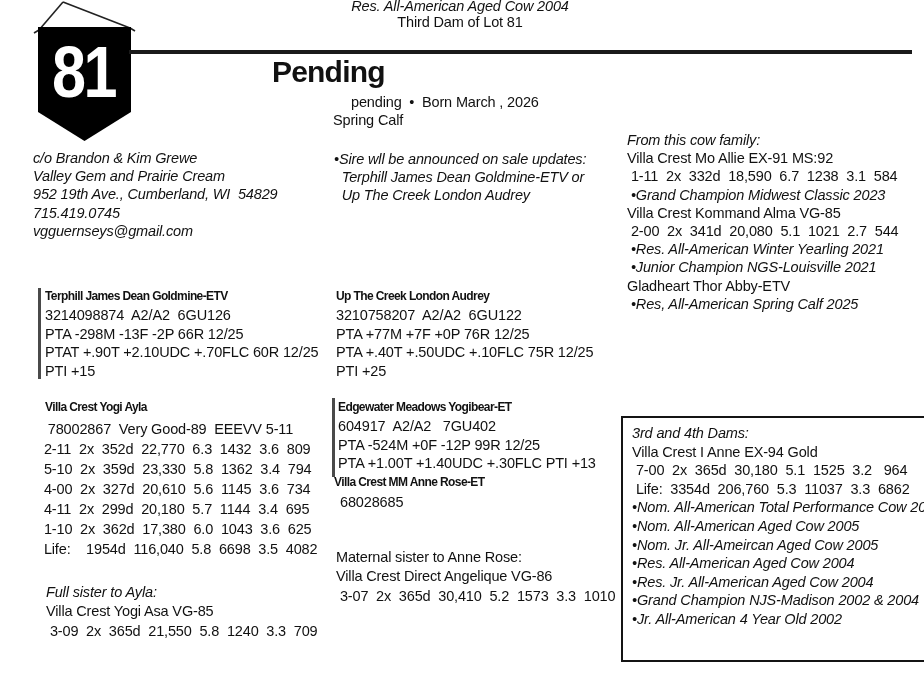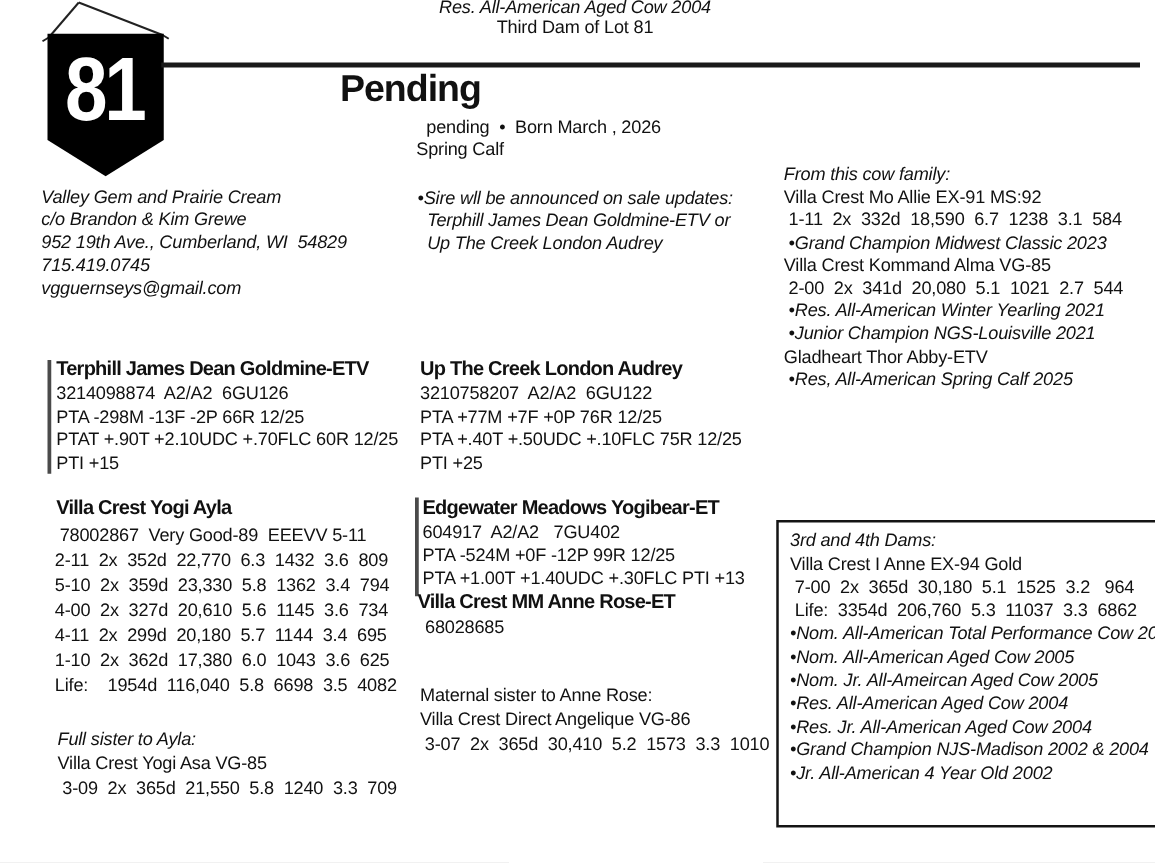--- a/index.html
+++ b/index.html
@@ -4,32 +4,32 @@
 <style>
   html,body{margin:0;padding:0;background:#e8e8e8;}
   #page{
     position:relative;width:924px;height:690px;background:#ffffff;
     color:#111;font-family:"Liberation Sans",sans-serif;
     font-size:14.5px;letter-spacing:-0.15px;overflow:hidden;
   }
   .abs{position:absolute;}
   .line{white-space:pre;line-height:inherit;}
   .italic{font-style:italic;}
-  .ped-name{font-size:16px;font-weight:bold;letter-spacing:-0.6px;white-space:pre;line-height:20px;}
+  .ped-name{font-size:12px;font-weight:bold;letter-spacing:-0.6px;white-space:pre;line-height:20px;}
   .ped-lines{line-height:18.6px;}
   .vbar{position:absolute;width:2.5px;background:#4a4a4a;}
   #top-note{left:260px;top:-1px;width:400px;text-align:center;line-height:15.5px;font-size:14.5px;}
   #rule{left:129px;top:50px;width:783px;height:3.5px;background:#1a1a1a;}
   #lot-number{
     left:37px;top:36px;width:93px;text-align:center;color:#fff;
     font-size:72px;font-weight:bold;line-height:72px;letter-spacing:-3px;
     transform:scaleX(0.85);transform-origin:center;
   }
   #page-title{left:272px;top:55px;font-size:30px;font-weight:bold;letter-spacing:-0.8px;}
-  #birth-line{left:341px;top:94px;}
+  #birth-line{left:351px;top:94px;}
   #class-line{left:333px;top:112px;}
   #consignor{left:33px;top:149px;line-height:18.2px;font-style:italic;}
   #sire-note{left:334px;top:150px;line-height:18.2px;font-style:italic;}
   #cow-family{left:627px;top:131px;line-height:18.2px;}
   #sire-left{left:45px;top:286px;}
   #sire-right{left:336px;top:286px;}
   #dam-left-name{left:45px;top:397px;}
   #dam-left-lines{left:40px;top:419px;line-height:20px;}
   #full-sister{left:46px;top:583px;line-height:19.3px;}
   #sire-mid{left:338px;top:397px;}
@@ -60,22 +60,22 @@
   <div class="abs" id="top-note">
     <div class="line italic">Res. All-American Aged Cow 2004</div>
     <div class="line">Third Dam of Lot 81</div>
   </div>
 
   <div class="abs" id="page-title">Pending</div>
   <div class="abs line" id="birth-line">pending  •  Born March , 2026</div>
   <div class="abs line" id="class-line">Spring Calf</div>
 
   <div class="abs" id="consignor">
+      <div class="line">c/o Brandon &amp; Kim Grewe</div>
       <div class="line">Valley Gem and Prairie Cream</div>
-      <div class="line">c/o Brandon &amp; Kim Grewe</div>
       <div class="line">952 19th Ave., Cumberland, WI  54829</div>
       <div class="line">715.419.0745</div>
       <div class="line">vgguernseys@gmail.com</div>
     </div>
 
   <div class="abs" id="sire-note">
       <div class="line">•Sire wll be announced on sale updates:</div>
       <div class="line">  Terphill James Dean Goldmine-ETV or</div>
       <div class="line">  Up The Creek London Audrey</div>
     </div>

